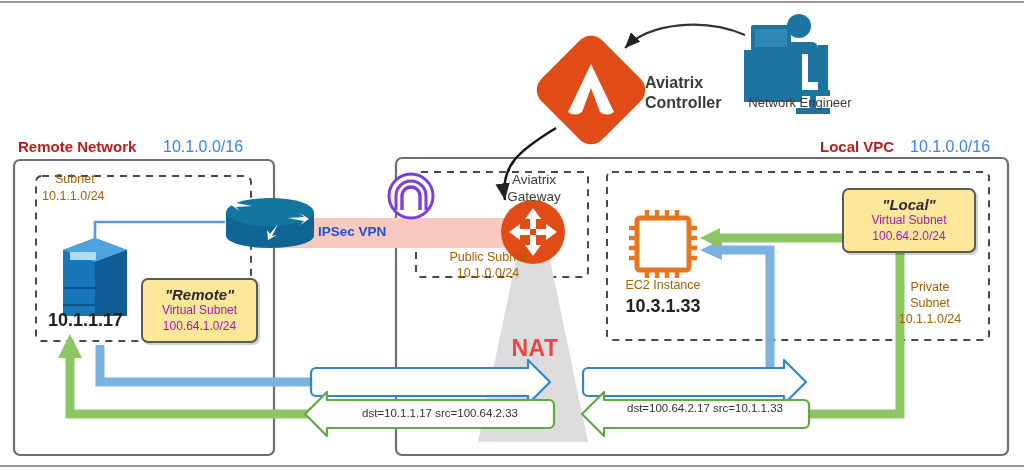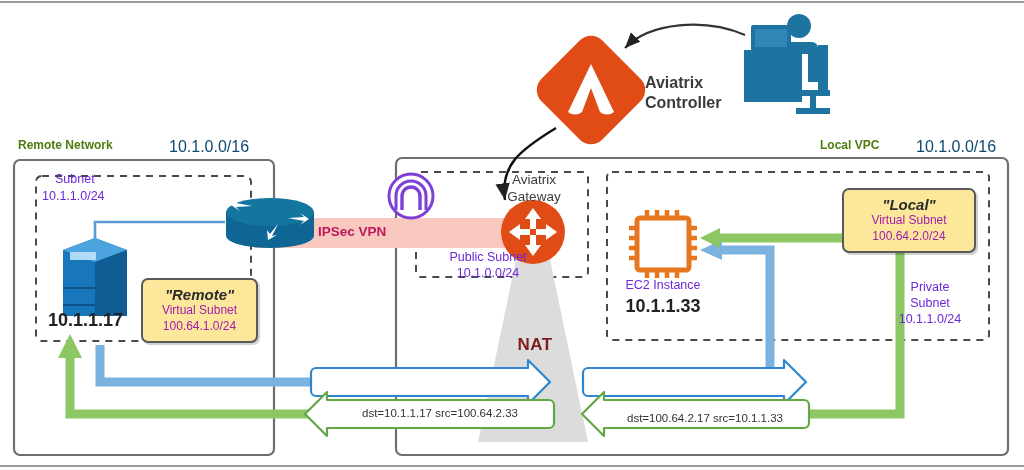--- a/index.html
+++ b/index.html
@@ -1,26 +1,26 @@
 <!DOCTYPE html>
 <html><head>
 <meta charset="utf-8">
 <style>
   html,body{margin:0;padding:0;background:#fff;}
   body{font-family:"Liberation Sans",sans-serif;}
   #stage{position:relative;width:1024px;height:470px;background:#ffffff;overflow:hidden;}
   #stage svg{position:absolute;left:0;top:0;}
   .lbl{position:absolute;white-space:nowrap;color:#3b3b3b;}
-  .title-b{font-weight:bold;font-size:12px;color:#4d7c0f;}
-  .title-n{font-size:16px;color:#0c4a6e;margin-left:6px;}
-  .small{font-size:12.5px;color:#6d28d9;}
+  .title-b{font-weight:bold;font-size:15px;color:#b91c1c;}
+  .title-n{font-size:16px;color:#3b82f6;}
+  .small{font-size:12.5px;color:#a16207;}
   .mid{font-size:13.5px;color:#3b3b3b;}
   .ip-big{font-weight:bold;font-size:18px;color:#222;}
   .pkt{font-size:11.5px;color:#333;}
-  .nat-t{font-size:17px;font-weight:bold;color:#7f1d1d;letter-spacing:.5px;}
+  .nat-t{font-size:23px;font-weight:bold;color:#ef4444;letter-spacing:.5px;}
   .vs-box{position:absolute;background:#fce79a;border:2.5px solid #5a5a5a;border-radius:7px;
           box-shadow:2px 2px 0 rgba(0,0,0,.18);text-align:center;}
   .vs-t{font-style:italic;font-weight:bold;font-size:15px;color:#2b2b2b;line-height:1.15;}
   .vs-s{font-size:12px;color:#a21caf;line-height:1.3;}
   .ctr{text-align:center;}
 </style>
 </head>
 <body>
 
 <div id="stage">
@@ -192,46 +192,47 @@
   <div class="lbl small" style="left:42px;top:189px;">10.1.1.0/24</div>
 
   <div class="lbl ip-big" style="left:48px;top:310px;">10.1.1.17</div>
 
   <div class="vs-box" style="left:141px;top:278px;width:105px;padding:6px 4px 7px;">
     <div class="vs-t">"Remote"</div>
     <div class="vs-s">Virtual Subnet</div>
     <div class="vs-s">100.64.1.0/24</div>
   </div>
 
-  <div class="lbl" style="left:318px;top:224px;font-weight:bold;font-size:13.5px;color:#be185d;">IPSec VPN</div>
+  <div class="lbl" style="left:318px;top:224px;font-weight:bold;font-size:13.5px;color:#1d4ed8;">IPSec VPN</div>
 
   <div class="lbl title-b" style="left:820px;top:138px;">Local VPC</div>
   <div class="lbl title-n" style="left:910px;top:138px;">10.1.0.0/16</div>
 
   <div class="lbl small ctr" style="left:418px;top:250px;width:140px;text-align:center;">Public Subnet</div>
   <div class="lbl small ctr" style="left:418px;top:266px;width:140px;">10.1.0.0/24</div>
 
   <div class="lbl mid ctr" style="left:486px;top:172px;width:96px;">Aviatrix</div>
   <div class="lbl mid ctr" style="left:486px;top:189px;width:96px;">Gateway</div>
 
   <div class="lbl nat-t ctr" style="left:492px;top:335px;width:86px;">NAT</div>
 
   <div class="lbl small ctr" style="left:608px;top:278px;width:110px;">EC2 Instance</div>
-  <div class="lbl ip-big ctr" style="left:598px;top:296px;width:130px;">10.1.1.33</div>
+  <div class="lbl ip-big ctr" style="left:598px;top:296px;width:130px;">10.3.1.33</div>
 
   <div class="lbl small ctr" style="left:880px;top:280px;width:100px;">Private</div>
   <div class="lbl small ctr" style="left:880px;top:296px;width:100px;">Subnet</div>
   <div class="lbl small ctr" style="left:880px;top:312px;width:100px;">10.1.1.0/24</div>
 
   <div class="vs-box" style="left:842px;top:188px;width:122px;padding:6px 4px 7px;">
     <div class="vs-t">"Local"</div>
     <div class="vs-s">Virtual Subnet</div>
     <div class="vs-s">100.64.2.0/24</div>
   </div>
 
   <div class="lbl" style="left:645px;top:74px;font-size:16px;font-weight:bold;color:#3b3b3b;">Aviatrix</div>
   <div class="lbl" style="left:645px;top:94px;font-size:16px;font-weight:bold;color:#3b3b3b;">Controller</div>
 
+  <div class="lbl small ctr" style="left:720px;top:95px;width:160px;font-size:13px;color:#3b3b3b;">Network Engineer</div>
 
   <div class="lbl pkt ctr" style="left:330px;top:407px;width:220px;">dst=10.1.1.17  src=100.64.2.33</div>
-  <div class="lbl pkt ctr" style="left:606px;top:412px;width:198px;">dst=100.64.2.17  src=10.1.1.33</div>
+  <div class="lbl pkt ctr" style="left:606px;top:402px;width:198px;">dst=100.64.2.17  src=10.1.1.33</div>
 
 </div>
 
 </body></html>

